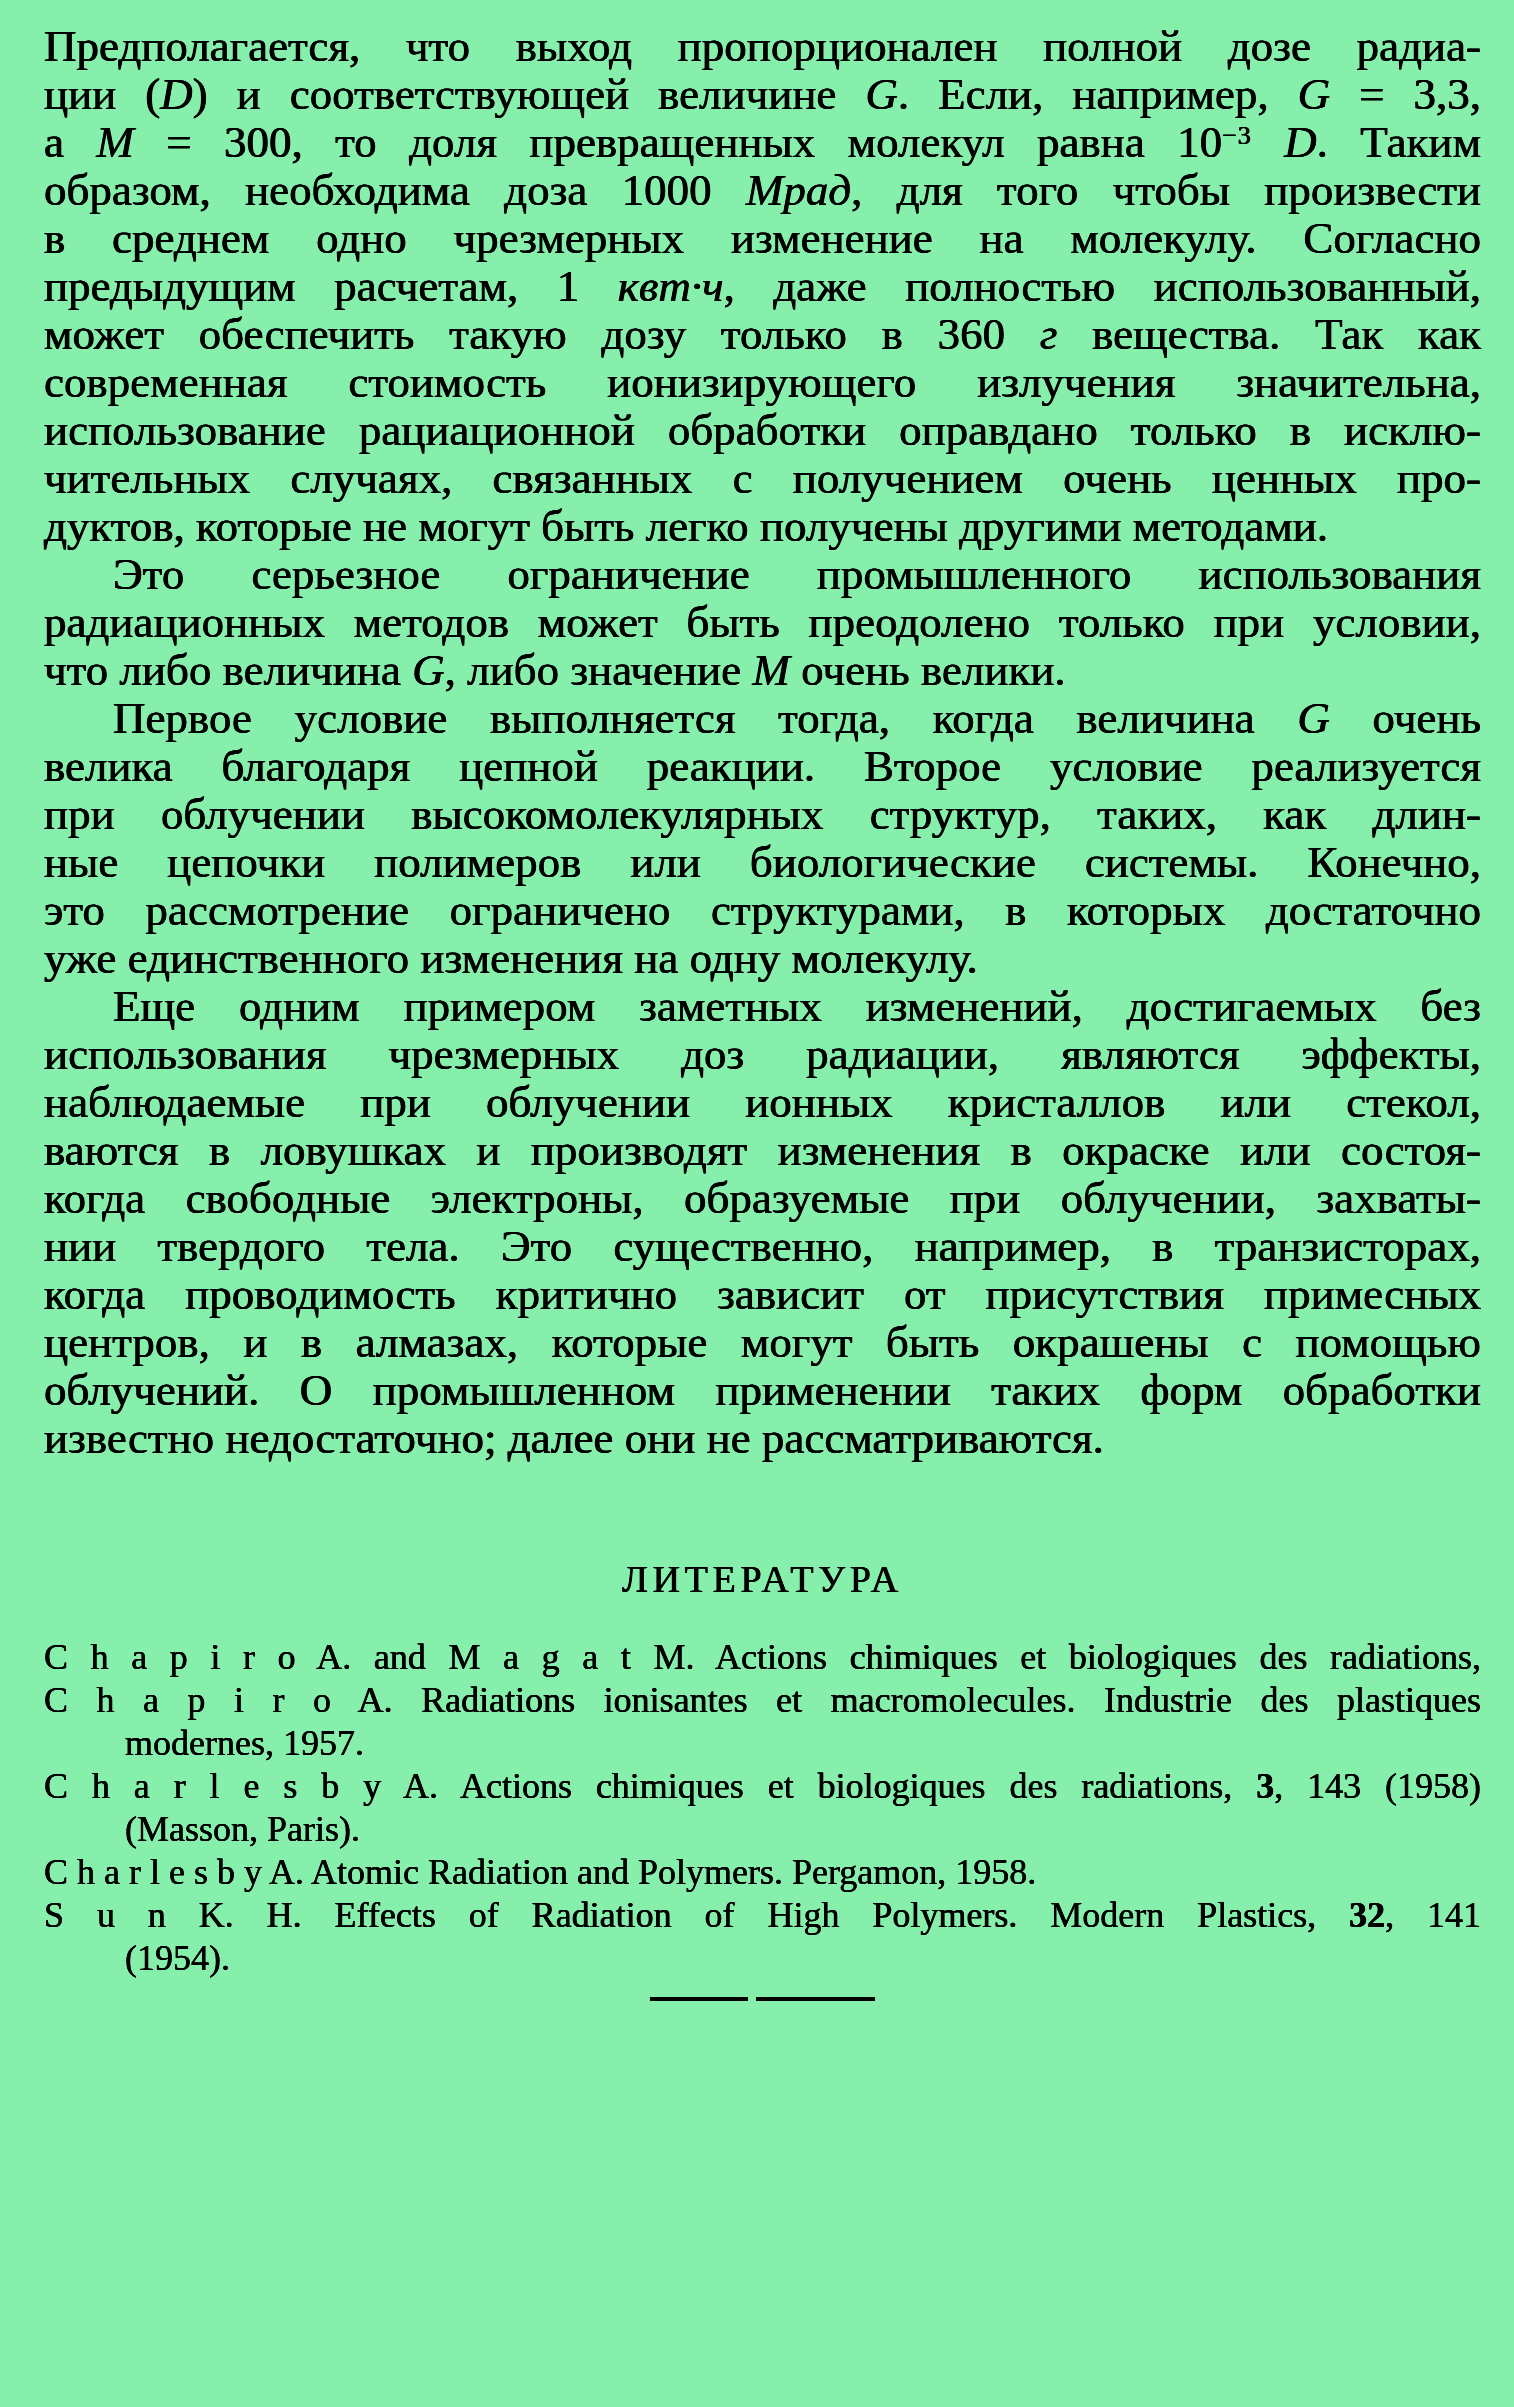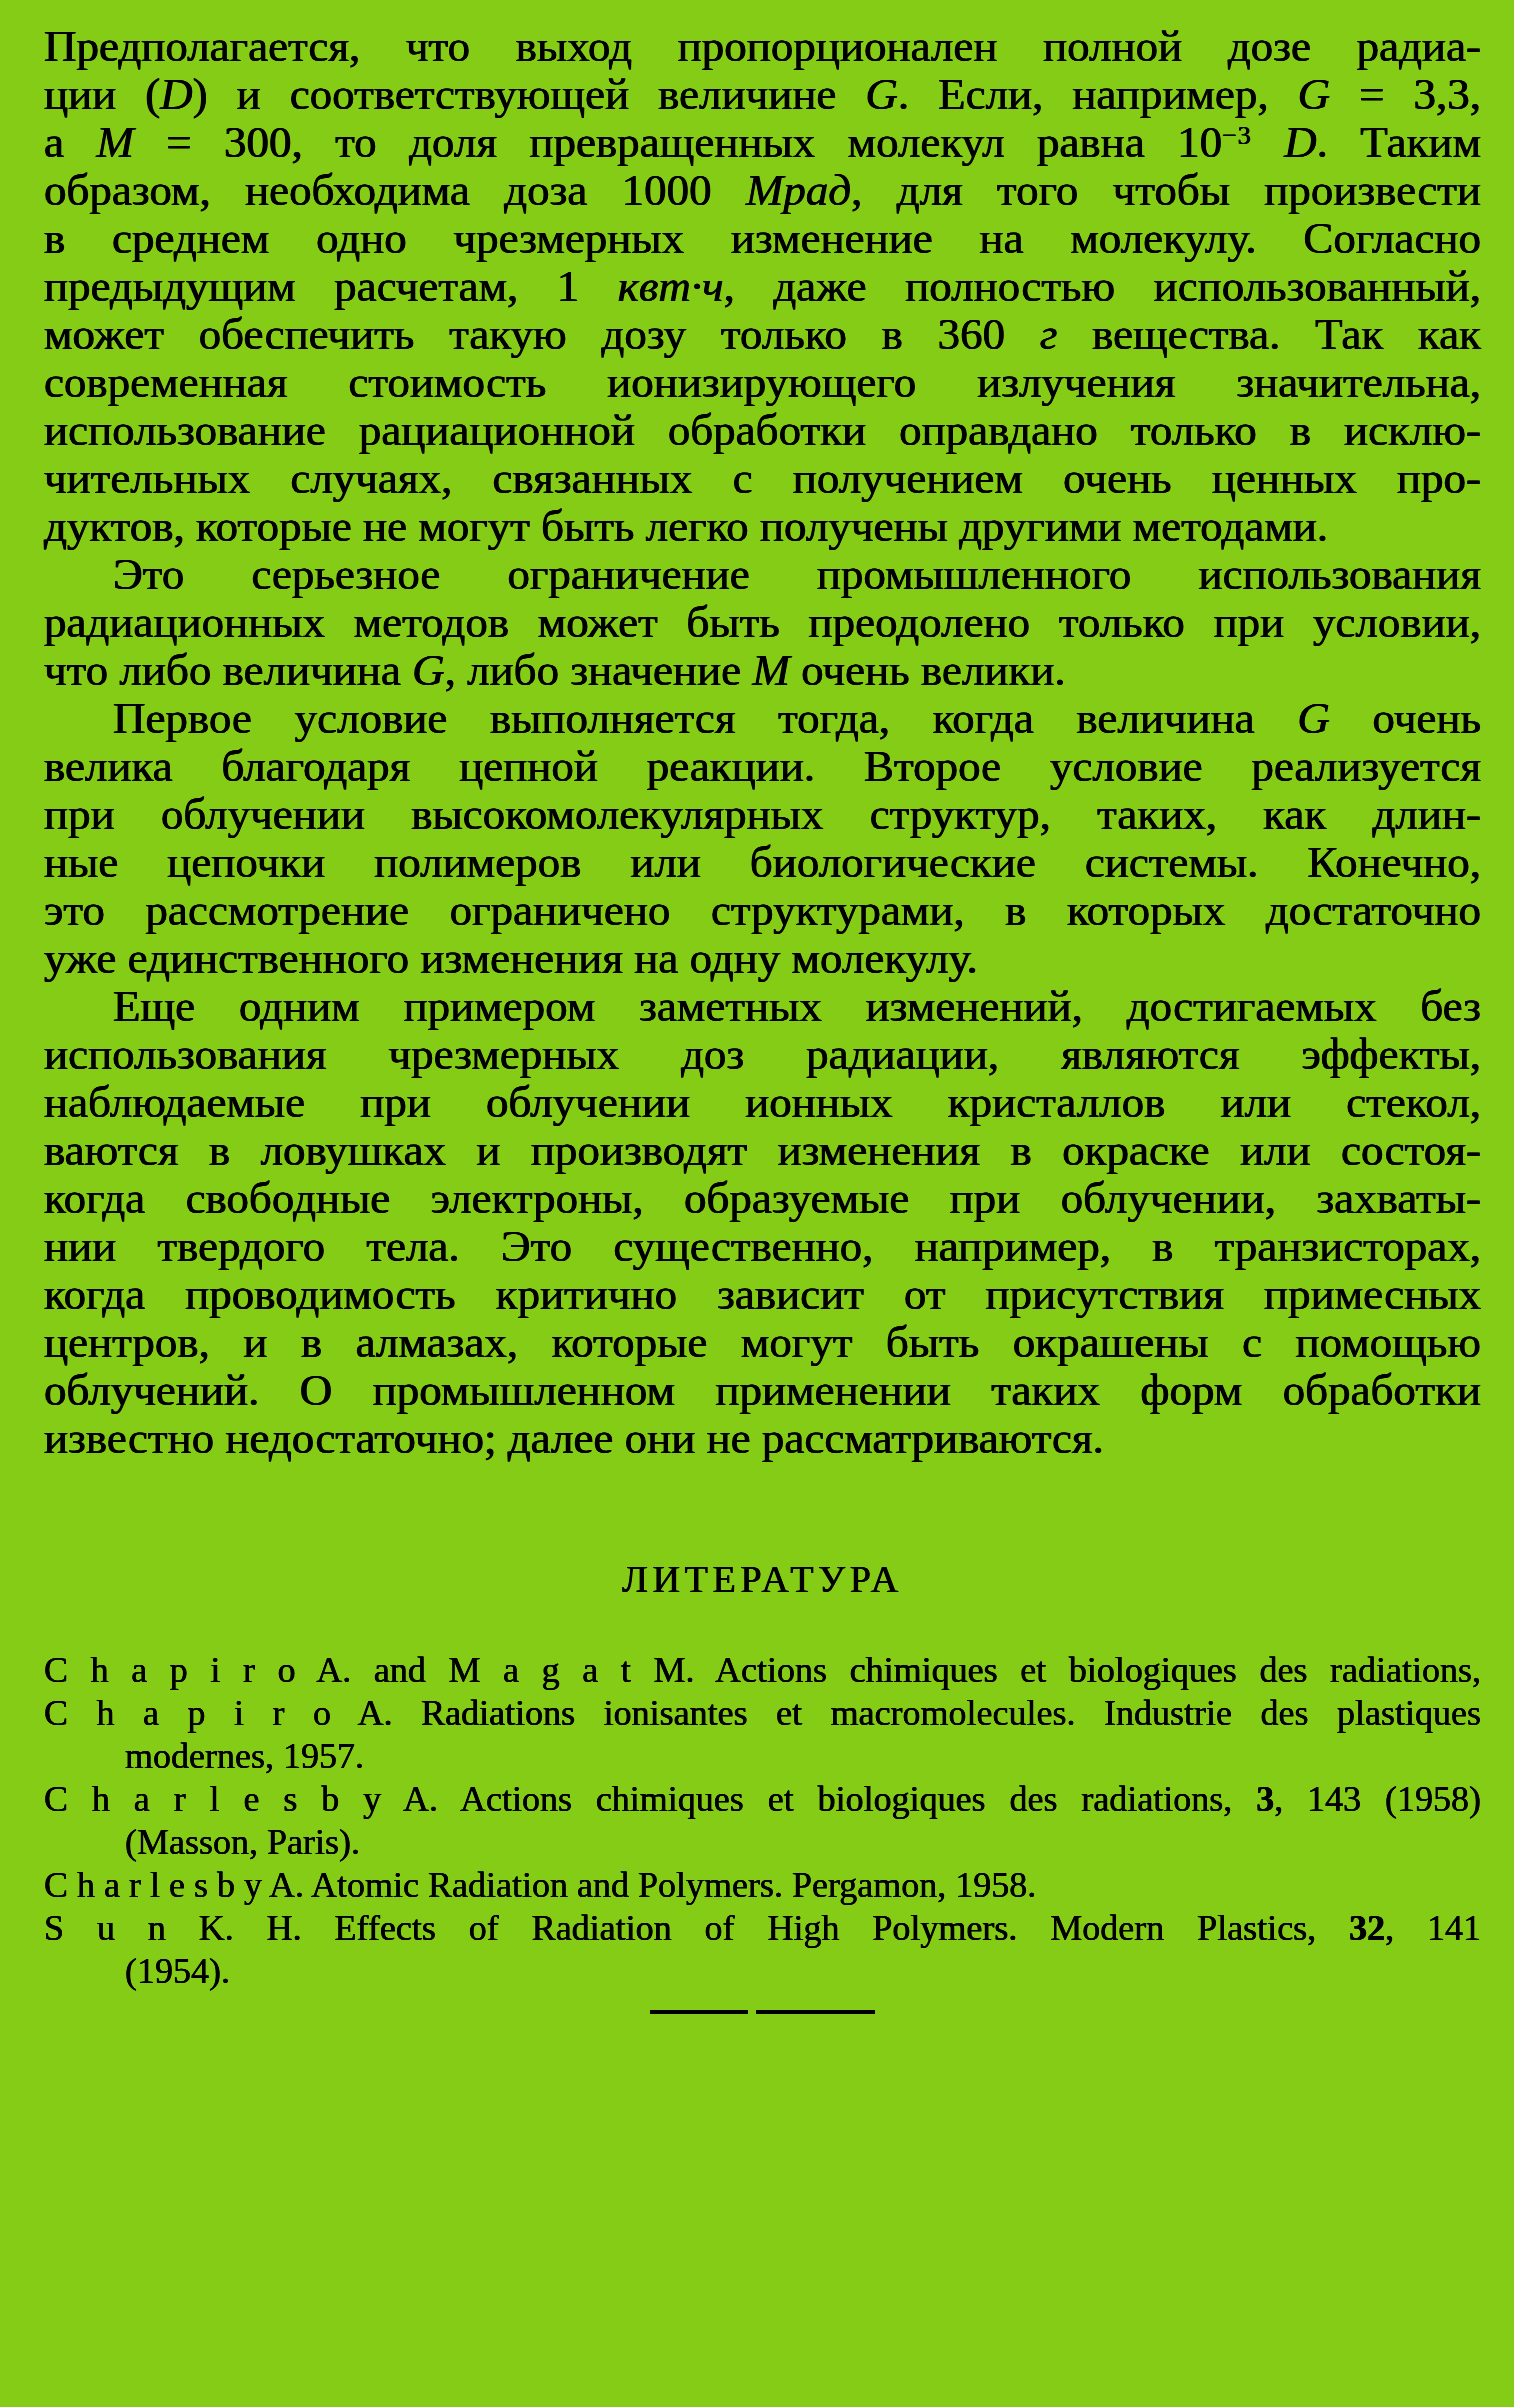--- a/index.html
+++ b/index.html
@@ -5,21 +5,21 @@
   html, body {
     margin: 0;
     padding: 0;
     background: #e8e8e8;
   }
   .page {
     position: relative;
     width: 1514px;
     height: 2408px;
     margin: 0 auto;
-    background: #84cc16;
+    background: #86efac;
     color: #000000;
     font-family: "Liberation Serif", "DejaVu Serif", serif;
     overflow: hidden;
     box-sizing: border-box;
     padding: 22px 33px 0 44px;
   }
   
   .main-text {
     width: 100%;
   }
@@ -49,21 +49,21 @@
   .lit-heading {
     margin-top: 93px;
     font-size: 38px;
     line-height: 49px;
     letter-spacing: 4.7px;
     text-align: center;
     text-shadow: 0.4px 0 0 #000, -0.4px 0 0 #000;
   }
   
   .bibliography {
-    margin-top: 45px;
+    margin-top: 32px;
   }
   .bib-entry { margin: 0; padding: 0; }
   .bib-line {
     font-size: 36px;
     line-height: 43px;
     text-align: justify;
     text-align-last: justify;
     text-shadow: 0.3px 0 0 #000, -0.3px 0 0 #000;
   }
   .bib-line.endline { text-align-last: left; }

